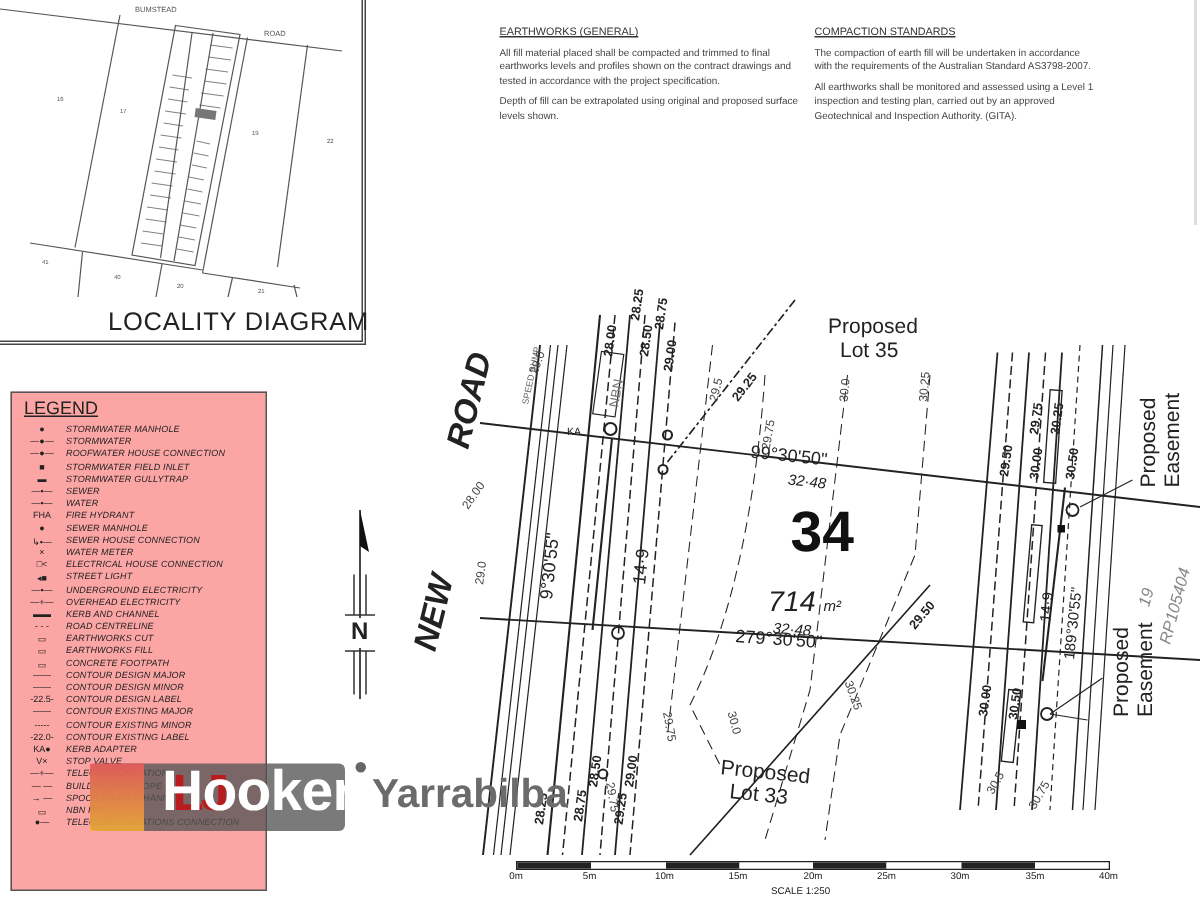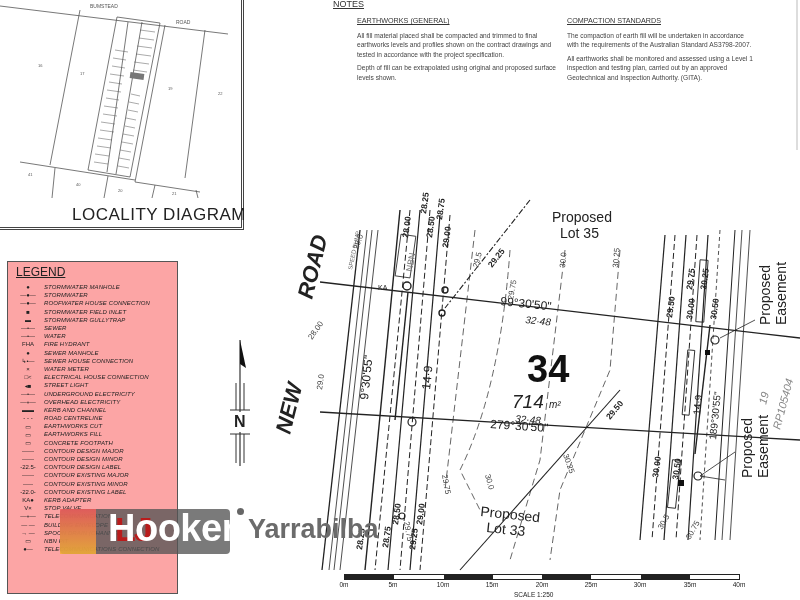--- a/index.html
+++ b/index.html
@@ -5,21 +5,21 @@
   html,body{margin:0;padding:0;}
   body{width:800px;height:600px;position:relative;overflow:hidden;background:#ffffff;font-family:"Liberation Sans",sans-serif;color:#222;}
   .abs{position:absolute;}
   
   .locality{left:-4px;top:-4px;width:248px;height:234px;border:3px double #444;box-sizing:border-box;background:#fff;}
   .locality-title{left:28px;top:205px;font-size:17px;letter-spacing:0.5px;color:#222;margin-left:44px;}
   .loc-svg{left:0;top:0;}
   
   .notes{left:333px;top:0;width:460px;font-size:6.6px;line-height:9.5px;color:#444;}
   .notes h1{font-size:9px;font-weight:normal;text-decoration:underline;margin:0 0 4px 0;color:#333;}
-  .notes .col{position:absolute;width:200px;margin-left:24px;}
+  .notes .col{position:absolute;width:200px;}
   .notes h2{font-size:7.2px;font-weight:normal;text-decoration:underline;margin:0 0 5px 0;color:#333;}
   .notes p{margin:0 0 4px 0;}
   .right-rule{left:796px;top:0;width:2px;height:150px;background:#ddd;}
   
   .legend{left:7px;top:261px;width:171px;height:333px;border:1px solid #555;box-sizing:border-box;background:#fca5a5;}
   .legend-title{position:absolute;left:8px;top:3px;font-size:12px;text-decoration:underline;color:#222;}
   .legend-list{position:absolute;left:4px;top:21px;width:165px;}
   .legend-item{display:flex;align-items:center;height:8.2px;}
   .legend-sym{width:32px;height:8px;display:flex;align-items:center;justify-content:center;font-size:6px;color:#222;}
   .legend-label{font-size:6px;font-style:italic;color:#222;white-space:nowrap;letter-spacing:0.1px;}
@@ -31,21 +31,21 @@
   .brand-place{left:248px;top:514px;font-size:27px;font-weight:bold;color:#6b6b6b;}
   .brand-dot{left:237px;top:508px;width:7px;height:7px;border-radius:50%;background:#666;}
   
   .scale-bar{left:344px;top:574px;width:396px;height:6px;border:1px solid #222;box-sizing:border-box;display:flex;}
   .scale-seg{flex:1;height:100%;}
   .scale-ticks{left:336px;top:581px;width:412px;height:10px;}
   .tick{position:absolute;font-size:6.5px;color:#222;transform:translateX(-50%);}
   .scale-caption{left:514px;top:591px;font-size:6.5px;color:#222;}
   
   .plan-svg{left:230px;top:190px;}
-  .lot-number{left:527px;top:348px;font-size:38px;font-weight:bold;color:#111;}
+  .lot-number{left:527px;top:334px;font-size:38px;font-weight:bold;color:#111;}
   .lot-area{left:512px;top:391px;font-size:19px;font-style:italic;color:#222;}
   .lot-area-unit{font-size:10px;}
   .north{left:222px;top:338px;}
 </style>
 </head>
 <body>
 
 <div class="abs locality"></div>
 <svg class="abs loc-svg" width="245" height="232">
   <g stroke="#555" stroke-width="0.8" fill="none">
@@ -106,21 +106,20 @@
       <text x="218" y="95">22</text>
     <text x="28" y="176">41</text>
       <text x="76" y="186">40</text>
     <text x="118" y="192">20</text>
       <text x="172" y="195">21</text>
   </g>
 </svg>
 <div class="abs locality-title">LOCALITY DIAGRAM</div>
 
 <div class="abs notes">
-  <h1>NOTES</h1>
   <div class="col" style="left:0;top:16px;width:206px;">
     <h2>EARTHWORKS (GENERAL)</h2>
     <p>All fill material placed shall be compacted and trimmed to final earthworks levels and profiles shown on the contract drawings and tested in accordance with the project specification.</p>
     <p>Depth of fill can be extrapolated using original and proposed surface levels shown.</p>
   </div>
   <div class="col" style="left:210px;top:16px;width:190px;">
     <h2>COMPACTION STANDARDS</h2>
     <p>The compaction of earth fill will be undertaken in accordance with the requirements of the Australian Standard AS3798-2007.</p>
     <p>All earthworks shall be monitored and assessed using a Level 1 inspection and testing plan, carried out by an approved Geotechnical and Inspection Authority. (GITA).</p>
   </div>

